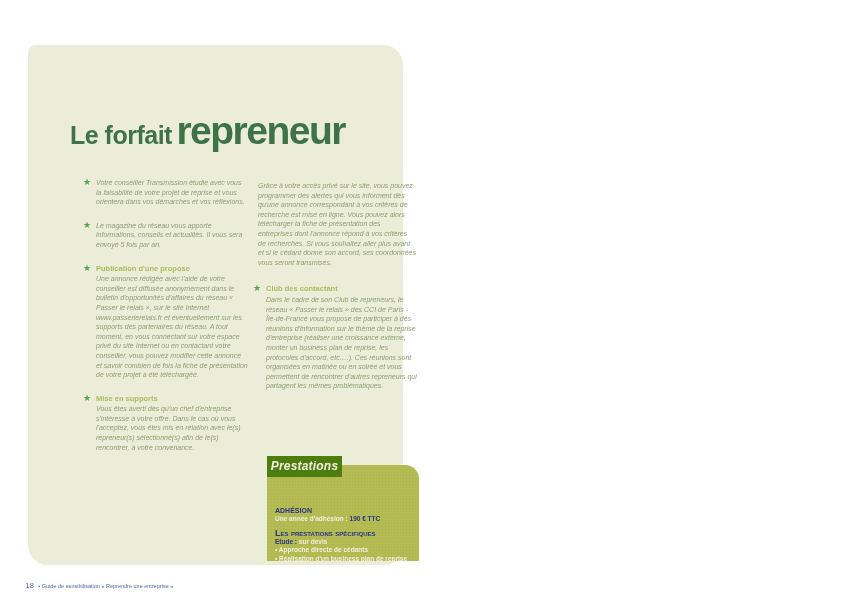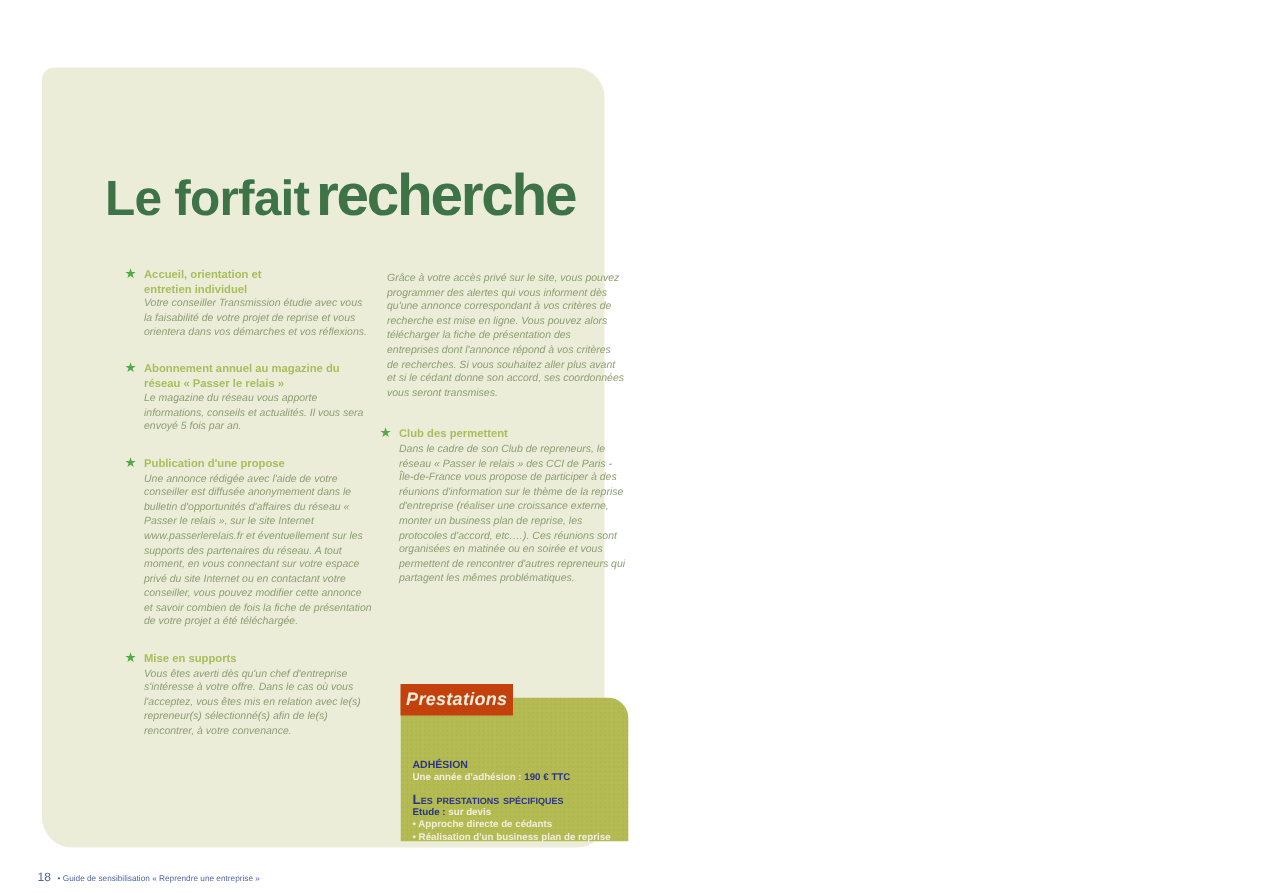--- a/index.html
+++ b/index.html
@@ -6,21 +6,21 @@
   html,body { background:#ffffff; }
   .page {
     position:relative; width:842px; height:595px; background:#ffffff;
     font-family:"Liberation Sans", sans-serif; overflow:hidden;
   }
   .card {
     position:absolute; left:28px; top:45px; width:375px; height:520px;
     background:#ecedd9; border-radius:8px 20px 18px 20px;
   }
   .title { position:absolute; left:42px; top:64px; color:#3e7347; white-space:nowrap; }
-  .title-regular { font-size:33px; font-weight:bold; letter-spacing:-0.5px; }
+  .title-regular { font-size:25px; font-weight:bold; letter-spacing:-0.5px; }
   .title-big { font-size:39px; font-weight:bold; letter-spacing:-1.5px; }
 
   .col-left  { position:absolute; left:55px;  top:133px; width:167px; }
   .col-right { position:absolute; left:225px; top:136px; width:170px; }
 
   .star-item { position:relative; padding-left:13px; margin-bottom:14px; }
   .star { position:absolute; left:0; top:-1px; color:#55a747; font-size:9px; font-style:normal; }
   .item-heading { color:#a8bd5c; font-weight:bold; font-size:7.5px; line-height:9.6px; margin-bottom:1px; }
   .item-body { color:#8d9e72; font-style:italic; font-size:7px; line-height:9.6px; max-width:152px; }
   .intro { color:#8d9e72; font-style:italic; font-size:7px; line-height:9.6px; margin-left:5px; max-width:158px; }
@@ -28,21 +28,21 @@
 
   .prestations-box {
     position:absolute; left:239px; top:420px; width:152px; height:96px;
     background:#b4bb52; border-radius:0 14px 0 0;
     background-image:radial-gradient(#acb34c 0.6px, rgba(0,0,0,0) 0.6px);
     background-size:3px 3px;
     padding:42px 6px 0 8px; z-index:1;
   }
   .prestations-label {
     position:absolute; left:239px; top:411px; width:75px; height:21px;
-    background:#c2410c; color:#f1eedd; z-index:2;
+    background:#4d7c0f; color:#f1eedd; z-index:2;
     font-style:italic; font-weight:bold; font-size:12px;
     text-align:center; line-height:21px; letter-spacing:0.2px;
   }
   .navy { color:#2a3588; }
   .cream { color:#f1eedd; }
   .p-adhesion-h { font-weight:bold; font-size:7px; line-height:8px; }
   .p-line { font-weight:bold; font-size:6.5px; line-height:8.5px; }
   .p-specific-h { font-weight:bold; font-variant:small-caps; font-size:9px; line-height:10px; margin-top:4px; }
   .p-bullet { font-weight:bold; font-size:6.5px; line-height:8.5px; }
 
@@ -51,51 +51,49 @@
   .footer-text { font-size:5.5px; }
 </style>
 </head>
 <body>
 
 <div class="page">
   <div class="card">
 
     <div class="title">
       <span class="title-regular">Le forfait</span>
-      <span class="title-big">recherche</span>
+      <span class="title-big">repreneur</span>
     </div>
 
     <div class="col-left">
       <div class="star-item">
         <span class="star">★</span>
-        <div class="item-heading" style="max-width:110px;">Accueil, orientation et entretien individuel</div>
         <div class="item-body">Votre conseiller Transmission étudie avec vous la faisabilité de votre projet de reprise et vous orientera dans vos démarches et vos réflexions.</div>
       </div>
       <div class="star-item">
         <span class="star">★</span>
-        <div class="item-heading" style="max-width:140px;">Abonnement annuel au magazine du réseau « Passer le relais »</div>
         <div class="item-body">Le magazine du réseau vous apporte informations, conseils et actualités. Il vous sera envoyé 5 fois par an.</div>
       </div>
       <div class="star-item">
         <span class="star">★</span>
         <div class="item-heading">Publication d'une propose</div>
         <div class="item-body">Une annonce rédigée avec l'aide de votre conseiller est diffusée anonymement dans le bulletin d'opportunités d'affaires du réseau « Passer le relais », sur le site Internet www.passerlerelais.fr et éventuellement sur les supports des partenaires du réseau. A tout moment, en vous connectant sur votre espace privé du site Internet ou en contactant votre conseiller, vous pouvez modifier cette annonce et savoir combien de fois la fiche de présentation de votre projet a été téléchargée.</div>
       </div>
       <div class="star-item">
         <span class="star">★</span>
         <div class="item-heading">Mise en supports</div>
         <div class="item-body">Vous êtes averti dès qu'un chef d'entreprise s'intéresse à votre offre. Dans le cas où vous l'acceptez, vous êtes mis en relation avec le(s) repreneur(s) sélectionné(s) afin de le(s) rencontrer, à votre convenance.</div>
       </div>
     </div>
 
     <div class="col-right">
       <div class="intro">Grâce à votre accès privé sur le site, vous pouvez programmer des alertes qui vous informent dès qu'une annonce correspondant à vos critères de recherche est mise en ligne. Vous pouvez alors télécharger la fiche de présentation des entreprises dont l'annonce répond à vos critères de recherches. Si vous souhaitez aller plus avant et si le cédant donne son accord, ses coordonnées vous seront transmises.</div>
       <div class="star-item">
         <span class="star">★</span>
-        <div class="item-heading">Club des permettent</div>
+        <div class="item-heading">Club des contactant</div>
         <div class="item-body">Dans le cadre de son Club de repreneurs, le réseau « Passer le relais » des CCI de Paris - Île-de-France vous propose de participer à des réunions d'information sur le thème de la reprise d'entreprise (réaliser une croissance externe, monter un business plan de reprise, les protocoles d'accord, etc.…). Ces réunions sont organisées en matinée ou en soirée et vous permettent de rencontrer d'autres repreneurs qui partagent les mêmes problématiques.</div>
       </div>
     </div>
 
     <div class="prestations-box">
       <div class="p-adhesion-h navy">ADHÉSION</div>
       <div class="p-line">
         <span class="cream">Une année d'adhésion :</span>
         <span class="navy">190 € TTC</span>
       </div>

